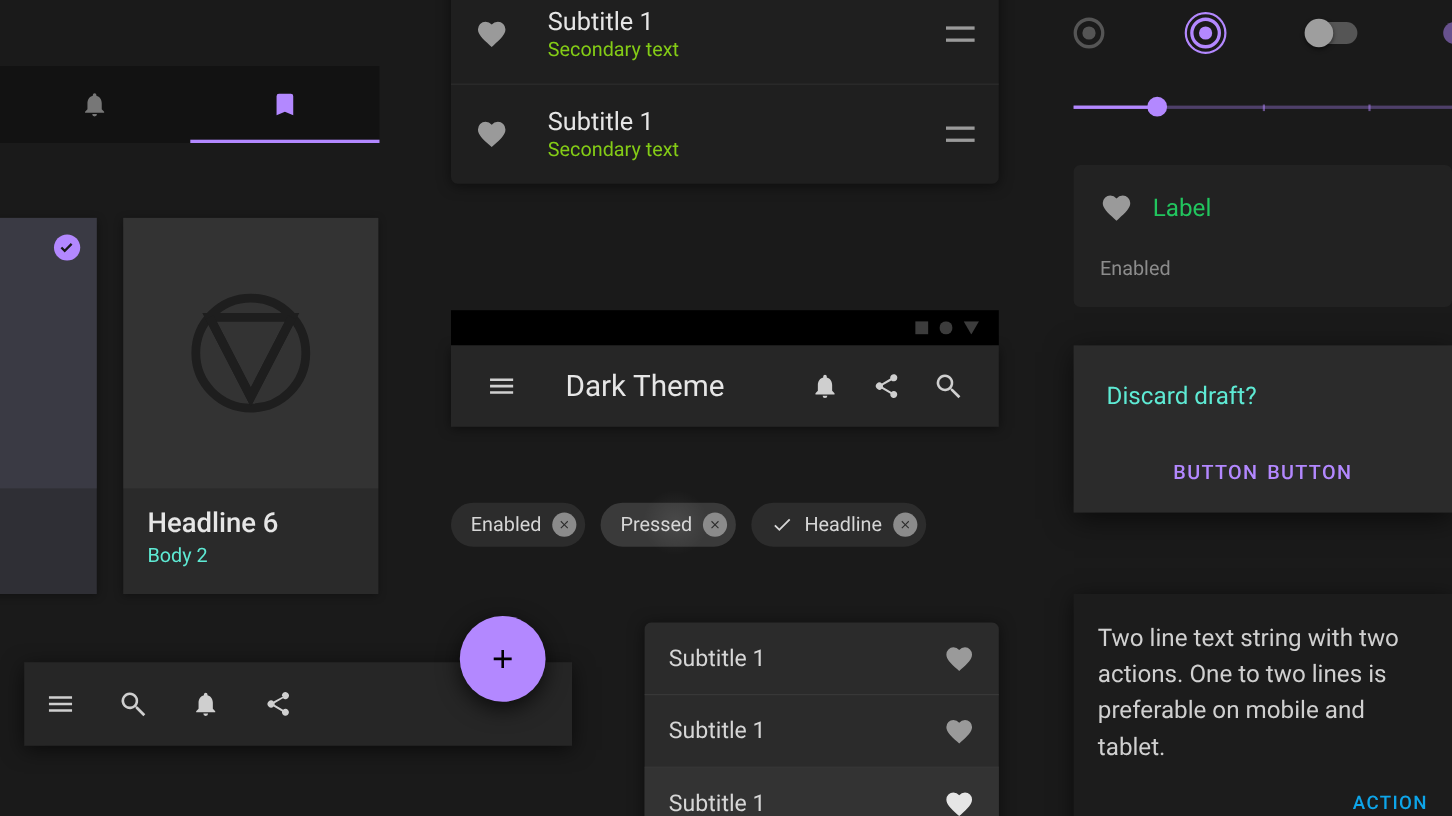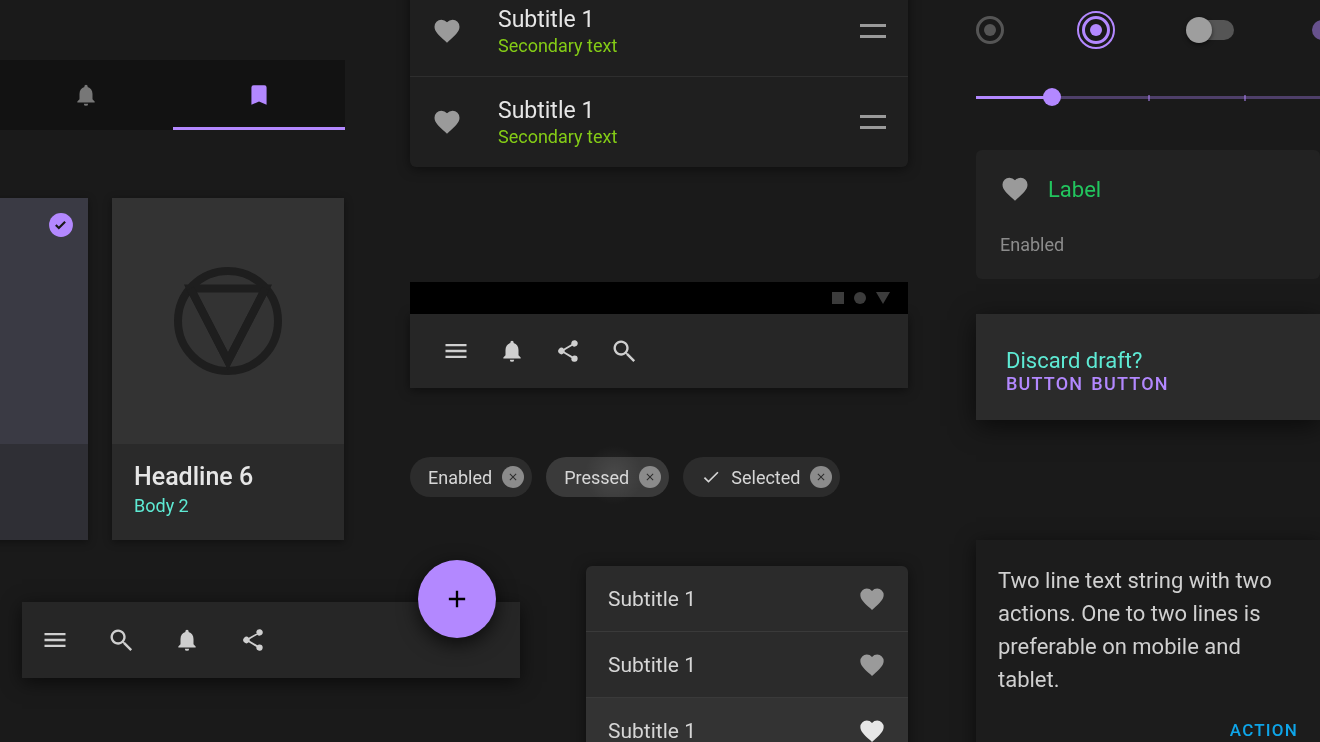--- a/index.html
+++ b/index.html
@@ -237,21 +237,21 @@
   .label-row { display:flex; align-items:center; gap:18px; }
   .label-text { font-size:22px; color:#22c55e; }
   .label-status { margin-top: 30px; font-size:18px; color:#8c8c8c; }
 
   .dialog {
     position:absolute; left:976px; top:314px; width:344px;
     background:#2b2b2b; padding: 34px 30px 26px;
     box-shadow: 0 6px 24px rgba(0,0,0,.6);
   }
   .dialog-title { font-size:22px; color:#5eead4; }
-  .dialog-actions { display:flex; justify-content:flex-start; gap:8px; }
+  .dialog-actions { display:flex; justify-content:center; gap:8px; margin-top:46px; }
   .dialog-btn { color:#b388ff; font-size:18px; letter-spacing:1.2px; font-weight:500; cursor:pointer; }
 
   .snackbar {
     position:absolute; left:976px; top:540px; width:344px;
     background:#1c1c1c; padding: 24px 22px 20px;
     box-shadow: 0 4px 18px rgba(0,0,0,.6);
   }
   .snackbar-text { font-size:22px; color:#d0d0d0; line-height:1.5; }
   .snackbar-actions { display:flex; justify-content:flex-end; margin-top:24px; gap:22px; }
   .snackbar-btn { color:#0ea5e9; font-size:17px; letter-spacing:1.2px; font-weight:500; cursor:pointer; }
@@ -372,20 +372,21 @@
   <svg width="14" height="12">
       <path d="M7 12 0 0h14z" fill="#3c3c3c"></path>
     </svg>
 </div>
 <div class="appbar">
   <div class="icon-btn">
     <svg width="28" height="28" viewBox="0 0 24 24" fill="#cfcfcf">
         <path d="M3 6h18v2H3zm0 5h18v2H3zm0 5h18v2H3z"></path>
       </svg>
   </div>
+  <div class="appbar-title">Dark Theme</div>
   <div class="icon-btn">
     <svg width="26" height="26" viewBox="0 0 24 24" fill="#cfcfcf">
         <path d="M12 22a2 2 0 0 0 2-2h-4a2 2 0 0 0 2 2zm6-6V11c0-3.07-1.63-5.64-4.5-6.32V4a1.5 1.5 0 1 0-3 0v.68C7.63 5.36 6 7.92 6 11v5l-2 2v1h16v-1l-2-2z"></path>
       </svg>
   </div>
   <div class="icon-btn">
     <svg width="26" height="26" viewBox="0 0 24 24" fill="#cfcfcf">
         <path d="M18 16.08a2.91 2.91 0 0 0-1.96.77L8.91 12.7a3.27 3.27 0 0 0 0-1.39l7.05-4.11A3 3 0 1 0 15 5a3 3 0 0 0 .09.7L8.04 9.81a3 3 0 1 0 0 4.38l7.12 4.16a2.92 2.92 0 1 0 2.84-2.27z"></path>
       </svg>
   </div>
@@ -412,21 +413,21 @@
           <path d="M19 6.41 17.59 5 12 10.59 6.41 5 5 6.41 10.59 12 5 17.59 6.41 19 12 13.41 17.59 19 19 17.59 13.41 12z"></path>
         </svg>
     </span>
   </div>
   <div class="chip">
     <span class="lead-check">
       <svg width="20" height="20" viewBox="0 0 24 24" fill="#d6d6d6">
           <path d="M9 16.17 4.83 12l-1.42 1.41L9 19 21 7l-1.41-1.41z"></path>
         </svg>
     </span>
-    <span>Selected</span>
+    <span>Headline</span>
     <span class="close">
       <svg width="12" height="12" viewBox="0 0 24 24" fill="#2c2c2c">
           <path d="M19 6.41 17.59 5 12 10.59 6.41 5 5 6.41 10.59 12 5 17.59 6.41 19 12 13.41 17.59 19 19 17.59 13.41 12z"></path>
         </svg>
     </span>
   </div>
 </div>
 
 <div class="simple-list">
   <div class="simple-item">

